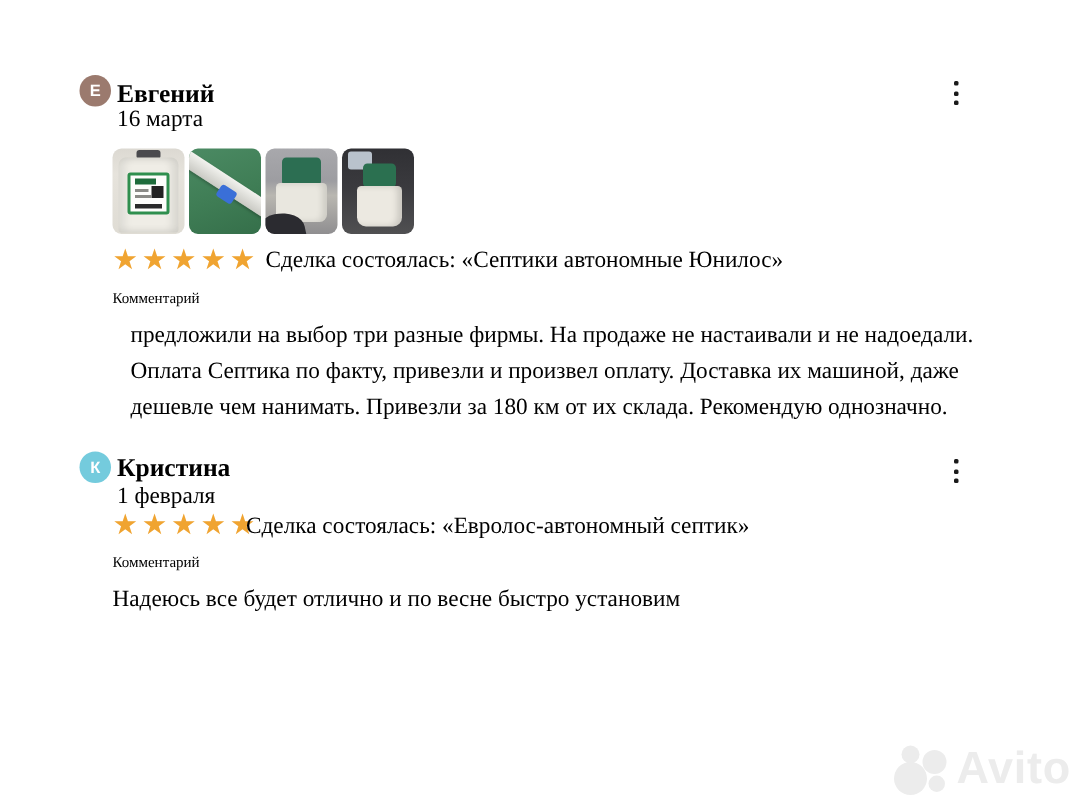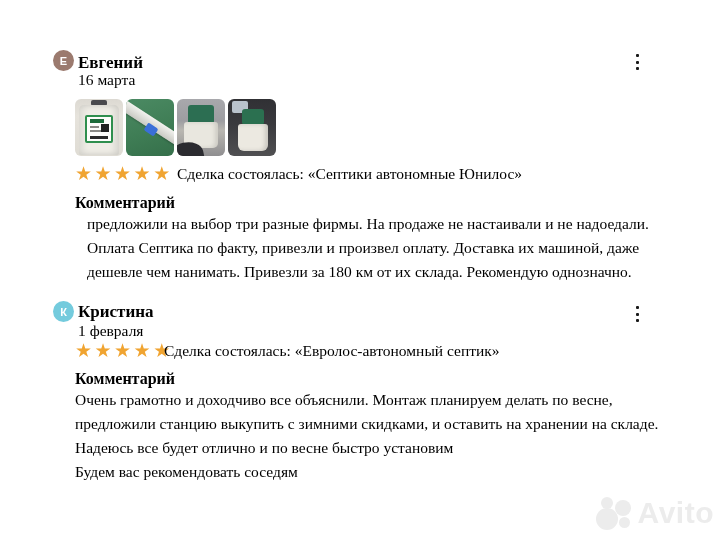--- a/index.html
+++ b/index.html
@@ -17,21 +17,21 @@
   .date   { font-size:15.5px; }
 
   .kebab { width:16px; height:22px; display:flex; flex-direction:column; align-items:center;
            justify-content:center; gap:3.5px; cursor:pointer; }
   .kebab span { width:3px; height:3px; background:#1a1a1a; border-radius:1px; display:block; }
 
   
   .stars { color:#f0a431; font-size:19px; letter-spacing:2.5px; line-height:19px; font-family:"DejaVu Sans", sans-serif; }
   .deal  { font-size:15.5px; }
 
-  .comment-title { font-size:16px; font-weight:bold; }
+  .comment-title { font-size:10px; font-weight:normal; }
   .comment-body  { font-size:15.5px; line-height:24px; }
 
   
   .thumb { width:48px; height:57px; border-radius:6px; overflow:hidden; position:absolute; top:0; cursor:pointer; }
   .t1 { background:linear-gradient(180deg,#dcd9d2 0%,#e6e3dc 30%,#dfdcd4 100%); }
   .t1 .cap { position:absolute; left:16px; top:1px; width:16px; height:6px; background:#4a4a4e; border-radius:2px; }
   .t1 .jug { position:absolute; left:4px; top:6px; width:40px; height:50px; background:#efede6; border-radius:5px 5px 2px 2px;
              box-shadow:inset -4px 0 6px rgba(0,0,0,.10), inset 4px 0 6px rgba(0,0,0,.08); }
   .t1 .label { position:absolute; left:10px; top:16px; width:28px; height:28px; background:#fdfdfb; border:2px solid #2f8f4e; border-radius:2px; }
   .t1 .txt { position:absolute; left:3px; top:2px; width:14px; height:4px; background:#1d6b3a; }
@@ -127,23 +127,21 @@
       <span></span>
       <span></span>
   </div>
   <div class="abs date" style="left:78px; top:322px;">1 февраля</div>
 
   <div class="abs stars" style="left:75px; top:341px;">★★★★★</div>
   <div class="abs deal" style="left:164px; top:342px;">Сделка состоялась: «Евролос-автономный септик»</div>
 
   <div class="abs comment-title" style="left:75px; top:370px;">Комментарий</div>
   <div class="abs comment-body" style="left:75px; top:388px; width:600px;">
-    <div>Очень грамотно и доходчиво все объяснили. Монтаж планируем делать по весне, предложили станцию выкупить с зимними скидками, и оставить на хранении на складе.</div>
     <div>Надеюсь все будет отлично и по весне быстро установим</div>
-    <div>Будем вас рекомендовать соседям</div>
   </div>
 </div>
 
 <div class="watermark">
   <div class="wm-logo">
     <i class="wm-c1"></i>
       <i class="wm-c2"></i>
       <i class="wm-c3"></i>
       <i class="wm-c4"></i>
   </div>

